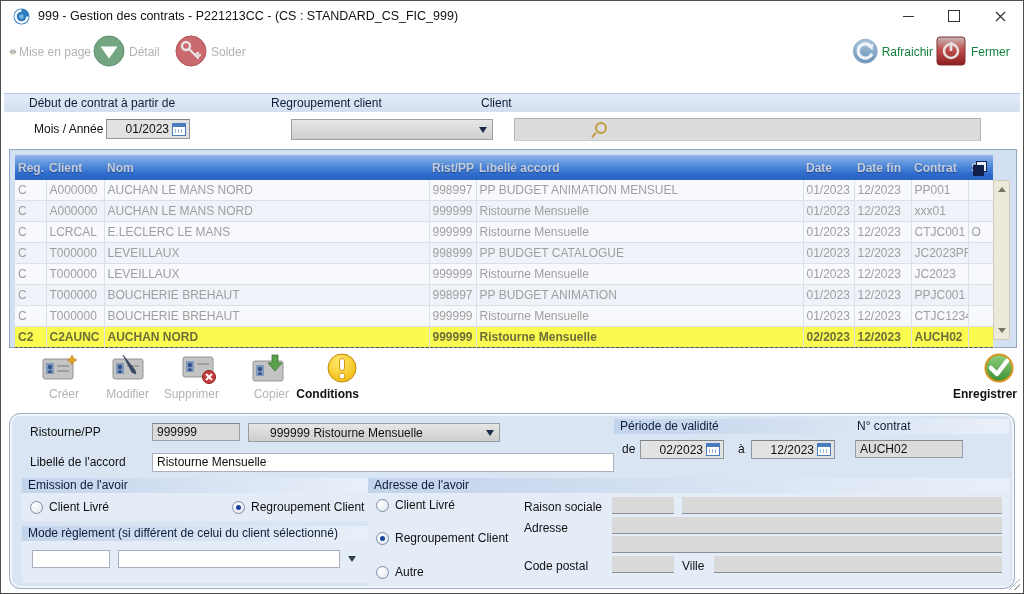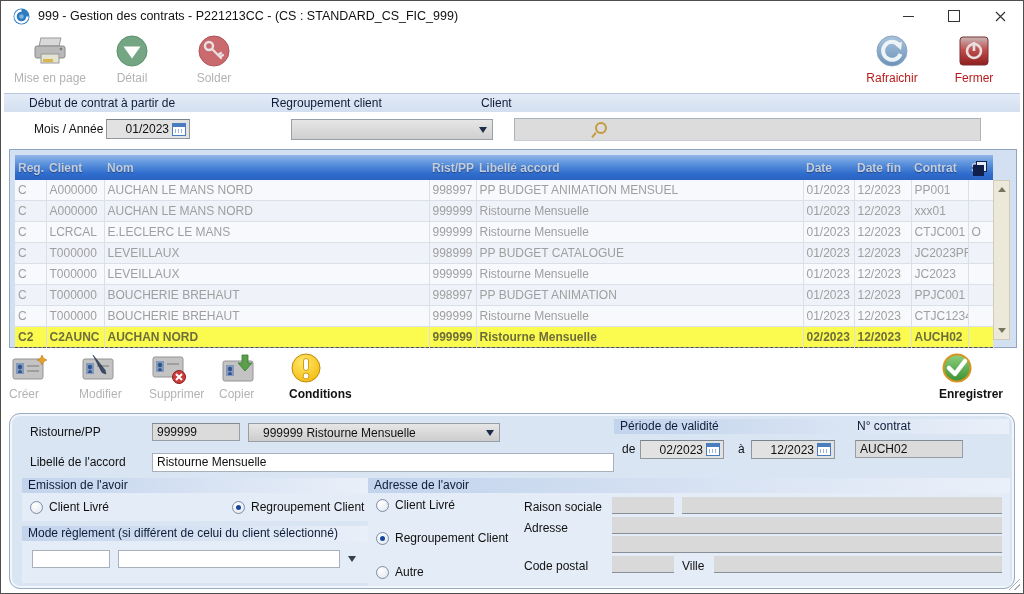--- a/index.html
+++ b/index.html
@@ -12,23 +12,23 @@
   .winctrls{position:absolute;right:0;top:0;height:30px;display:flex;}
   .wbtn{width:46px;height:30px;display:flex;align-items:center;justify-content:center;cursor:default;}
   .min-glyph{width:11px;height:1px;background:#333;}
   .max-glyph{width:10px;height:10px;border:1px solid #333;}
 
   
   .toolbar-top{position:absolute;top:30px;left:0;right:0;height:62px;background:#fff;}
   .tgroup{position:absolute;top:4px;display:flex;}
   .tgroup.left{left:8px;}
   .tgroup.right{right:8px;}
-  .tbtn{width:82px;display:flex;flex-direction:column;align-items:center;gap:2px;}
+  .tbtn{width:82px;display:flex;flex-direction:row;align-items:center;gap:2px;}
   .tbtn .tlabel{font-size:12px;color:#b3b3b3;white-space:nowrap;}
-  .tbtn.right-lbl .tlabel{color:#b91c1c;}
+  .tbtn.right-lbl .tlabel{color:#15803d;}
 
   
   .filter-band{position:absolute;top:92px;left:3px;right:3px;height:19px;background:linear-gradient(#e3ebf6,#d2dff0);border-top:1px solid #b9c8de;}
   .filter-band span{position:absolute;top:2px;font-size:12px;color:#0e1c38;}
   .fb-start{left:25px;} .fb-group{left:267px;} .fb-client{left:477px;}
   .filter-row{position:absolute;top:111px;left:0;right:0;height:37px;background:#fff;}
   .fr-label{position:absolute;left:33px;top:10px;font-size:12px;color:#111;}
   .date-field{position:absolute;display:flex;align-items:center;justify-content:flex-end;gap:3px;background:#e2e2e2;border:1px solid #8f979f;border-top-color:#7a828a;font-size:12px;color:#111;padding:0 3px;}
   .df-main{left:105px;top:7px;width:76px;height:18px;}
   .cal{width:12px;height:11px;border:1px solid #4a7cc0;background:linear-gradient(#4a7cc0 0 3px,#fff 3px),#fff;position:relative;flex:0 0 auto;}
@@ -53,33 +53,33 @@
   .tri-up{width:0;height:0;border-left:4px solid transparent;border-right:4px solid transparent;border-bottom:5px solid #76765e;}
   .tri-down{width:0;height:0;border-left:4px solid transparent;border-right:4px solid transparent;border-top:5px solid #76765e;}
   .hdr-icon{position:absolute;left:966px;top:11px;width:9px;height:9px;border:1px solid #10204a;background:#e8eef8;}
   .hdr-icon::before{content:'';position:absolute;left:-4px;top:3px;width:9px;height:9px;border:1px solid #10204a;background:#10204a;}
 
   
   .action-bar{position:absolute;top:347px;left:0;right:0;height:64px;background:#fff;}
   .agroup{position:absolute;top:5px;display:flex;}
   .agroup.left{left:8px;}
   .agroup.right{right:6px;}
-  .abtn{width:70px;display:flex;flex-direction:column;align-items:flex-start;gap:2px;}
+  .abtn{width:70px;display:flex;flex-direction:column;align-items:flex-end;gap:2px;}
   .abtn .tlabel{font-size:12px;color:#b3b3b3;white-space:nowrap;}
   .abtn.enabled .tlabel{color:#111;font-weight:bold;}
 
   
   .form-panel{position:absolute;top:412px;left:8px;width:1006px;height:176px;background:#dae5f4;border:1px solid #9badc6;border-radius:11px;box-shadow:inset 0 0 0 2px #f2f5fa;box-sizing:border-box;font-size:12px;color:#111;}
   .fp-label{position:absolute;white-space:nowrap;}
   .band{position:absolute;height:15px;background:linear-gradient(to right,#c2d3ec,#eaf0f9);font-size:12px;color:#0e1c38;line-height:15px;padding-left:6px;box-sizing:border-box;}
   .tile{position:absolute;background:#e4ecf7;}
   .gfield{position:absolute;background:#dbdbdb;border:1px solid #979ea6;border-top-color:#82898f;padding:1px 4px;box-sizing:border-box;overflow:hidden;white-space:nowrap;}
   .ufield{position:absolute;background:#d9d9d9;border:none;border-bottom:1px solid #8a8f96;box-sizing:border-box;overflow:hidden;padding:1px 3px;}
   .wfield{position:absolute;background:#fff;border:1px solid #a7b0bc;padding:1px 4px;box-sizing:border-box;overflow:hidden;white-space:nowrap;}
-  .dd{display:flex;align-items:center;background:linear-gradient(#e6e6e6,#cdcdcd);border:1px solid #979ea6;position:absolute;box-sizing:border-box;padding-left:14px;overflow:hidden;white-space:nowrap;}
+  .dd{display:flex;align-items:center;background:linear-gradient(#e6e6e6,#cdcdcd);border:1px solid #979ea6;position:absolute;box-sizing:border-box;padding-left:21px;overflow:hidden;white-space:nowrap;}
   .radio-item{position:absolute;display:flex;align-items:center;gap:6px;}
   .radio{width:13px;height:13px;border-radius:50%;border:1px solid #7d8ea8;background:radial-gradient(circle at 35% 30%,#ffffff,#dfe4ec);position:relative;box-sizing:border-box;flex:0 0 auto;}
   .radio.checked::after{content:'';position:absolute;left:3px;top:3px;width:5px;height:5px;border-radius:50%;background:#17449c;}
   .caret2{position:absolute;width:0;height:0;border-left:4px solid transparent;border-right:4px solid transparent;border-top:6px solid #30404f;}
   .grip{position:absolute;right:3px;bottom:3px;width:13px;height:13px;background:repeating-linear-gradient(135deg,transparent 0 2px,#a8aeb6 2px 3px,#ffffff 3px 4px);clip-path:polygon(100% 0,100% 100%,0 100%);}
 </style>
 </head>
 <body>
 
 <div class="window">

